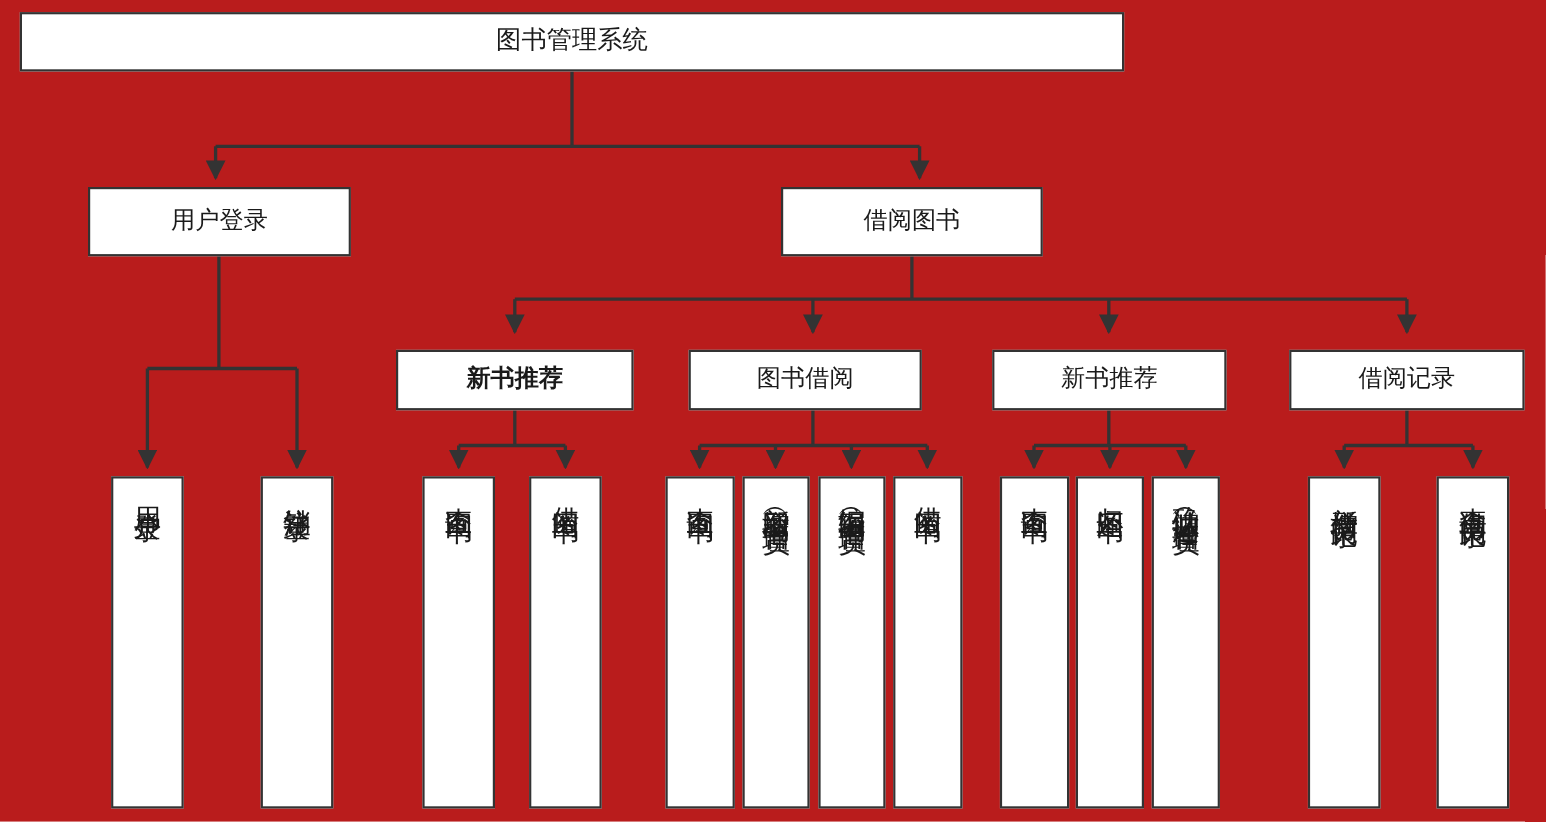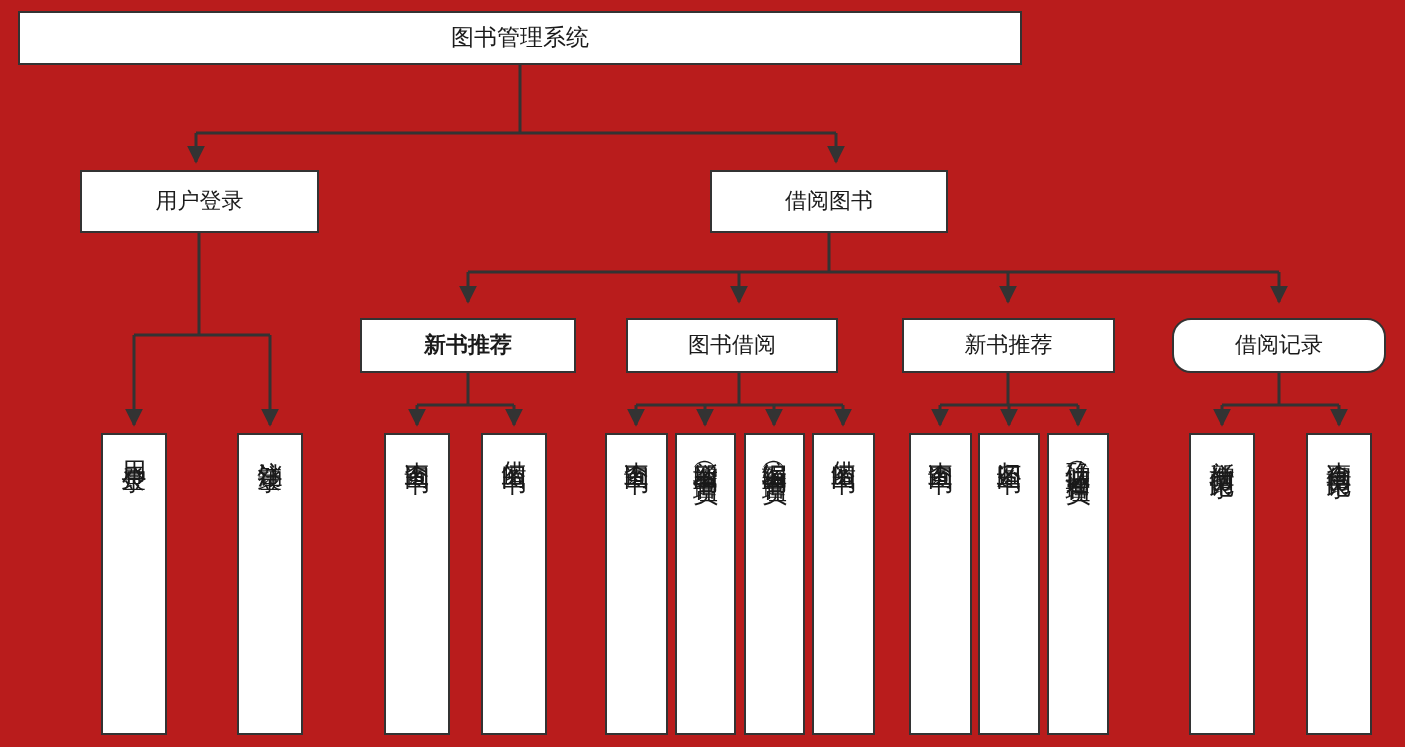--- a/index.html
+++ b/index.html
@@ -138,21 +138,21 @@
 
   <div class="node level2" style="left:360px; top:318px; width:216px; height:55px;font-weight:bold;">
     <span class="node-label">新书推荐</span>
   </div>
   <div class="node level2" style="left:598px; top:318px; width:212px; height:55px;margin-left:28px;">
     <span class="node-label">图书借阅</span>
   </div>
   <div class="node level2" style="left:902px; top:318px; width:213px; height:55px;">
     <span class="node-label">新书推荐</span>
   </div>
-  <div class="node level2" style="left:1172px; top:318px; width:214px; height:55px;border-radius:19px;">
+  <div class="node level2" style="left:1172px; top:318px; width:214px; height:55px;">
     <span class="node-label">借阅记录</span>
   </div>
 
   <div class="node leaf" style="left:101px; top:433px; width:66px; height:302px;">
     <span class="node-label">用户登录</span>
   </div>
   <div class="node leaf" style="left:237px; top:433px; width:66px; height:302px;">
     <span class="node-label">注销登录</span>
   </div>
 

